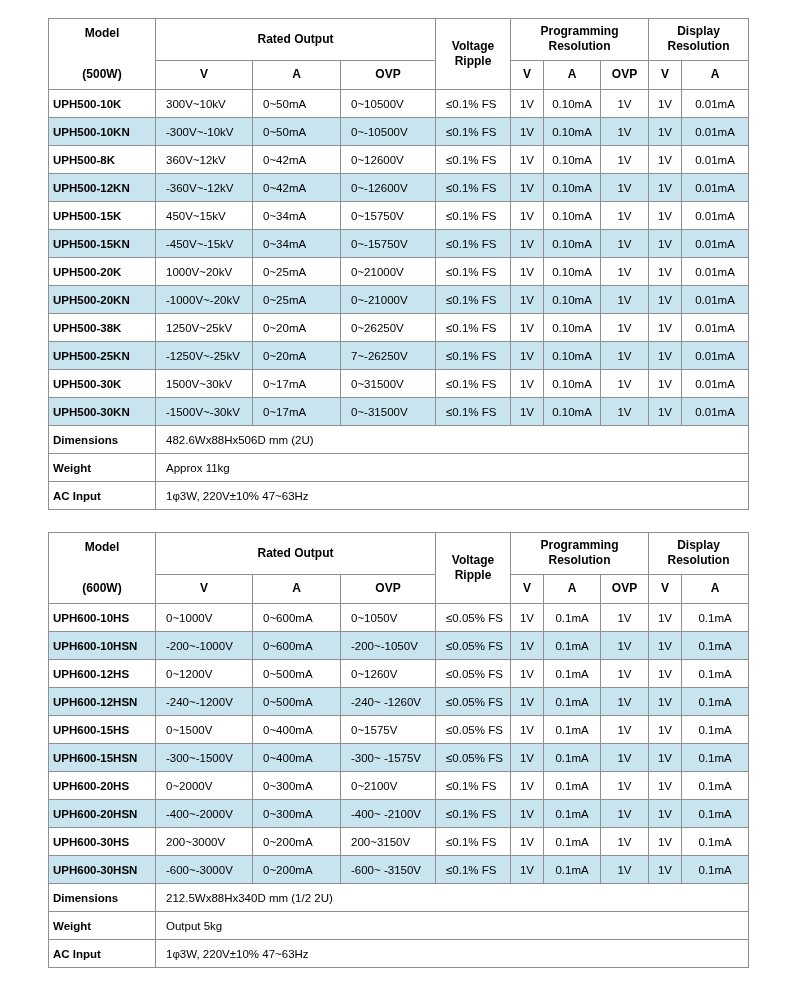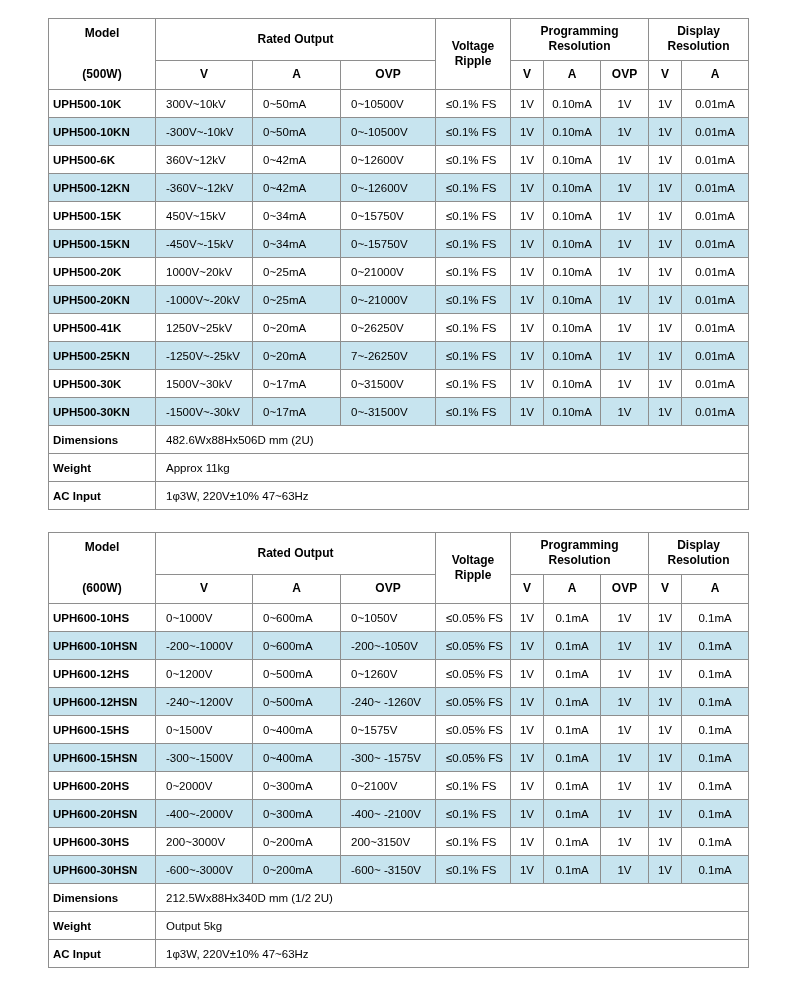--- a/index.html
+++ b/index.html
@@ -113,21 +113,21 @@
           <td>0~50mA</td>
           <td>0~-10500V</td>
           <td>≤0.1% FS</td>
           <td class="ctr">1V</td>
           <td class="ctr">0.10mA</td>
           <td class="ctr">1V</td>
           <td class="ctr">1V</td>
           <td class="ctr">0.01mA</td>
         </tr>
         <tr>
-          <td class="model">UPH500-6K</td>
+          <td class="model">UPH500-8K</td>
           <td>360V~12kV</td>
           <td>0~42mA</td>
           <td>0~12600V</td>
           <td>≤0.1% FS</td>
           <td class="ctr">1V</td>
           <td class="ctr">0.10mA</td>
           <td class="ctr">1V</td>
           <td class="ctr">1V</td>
           <td class="ctr">0.01mA</td>
         </tr>
@@ -185,21 +185,21 @@
           <td>0~25mA</td>
           <td>0~-21000V</td>
           <td>≤0.1% FS</td>
           <td class="ctr">1V</td>
           <td class="ctr">0.10mA</td>
           <td class="ctr">1V</td>
           <td class="ctr">1V</td>
           <td class="ctr">0.01mA</td>
         </tr>
         <tr>
-          <td class="model">UPH500-41K</td>
+          <td class="model">UPH500-38K</td>
           <td>1250V~25kV</td>
           <td>0~20mA</td>
           <td>0~26250V</td>
           <td>≤0.1% FS</td>
           <td class="ctr">1V</td>
           <td class="ctr">0.10mA</td>
           <td class="ctr">1V</td>
           <td class="ctr">1V</td>
           <td class="ctr">0.01mA</td>
         </tr>

